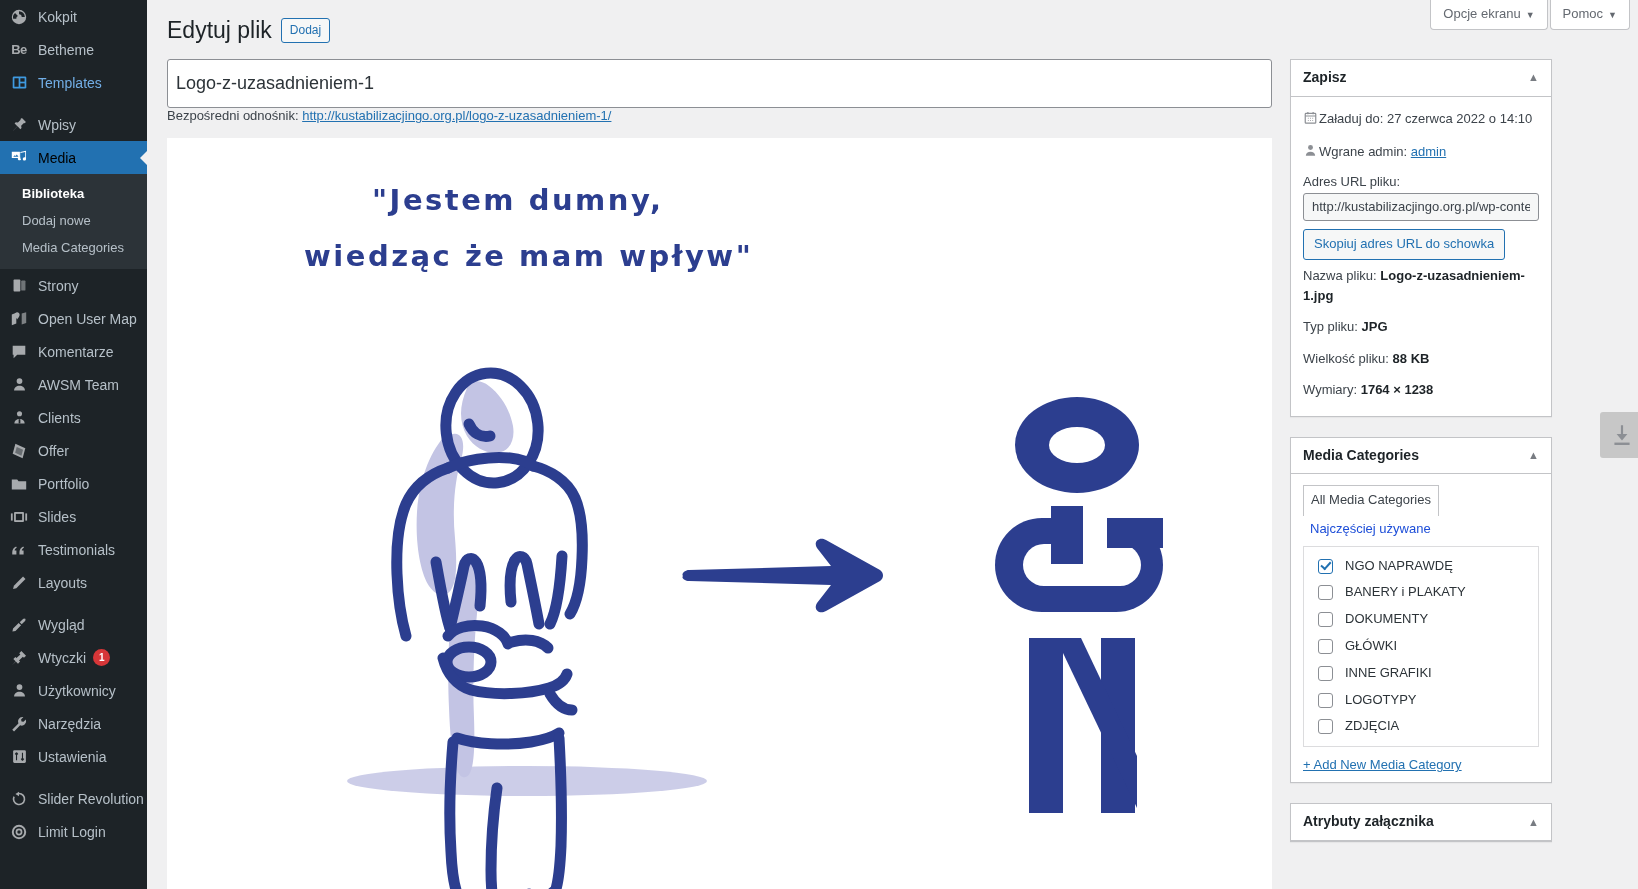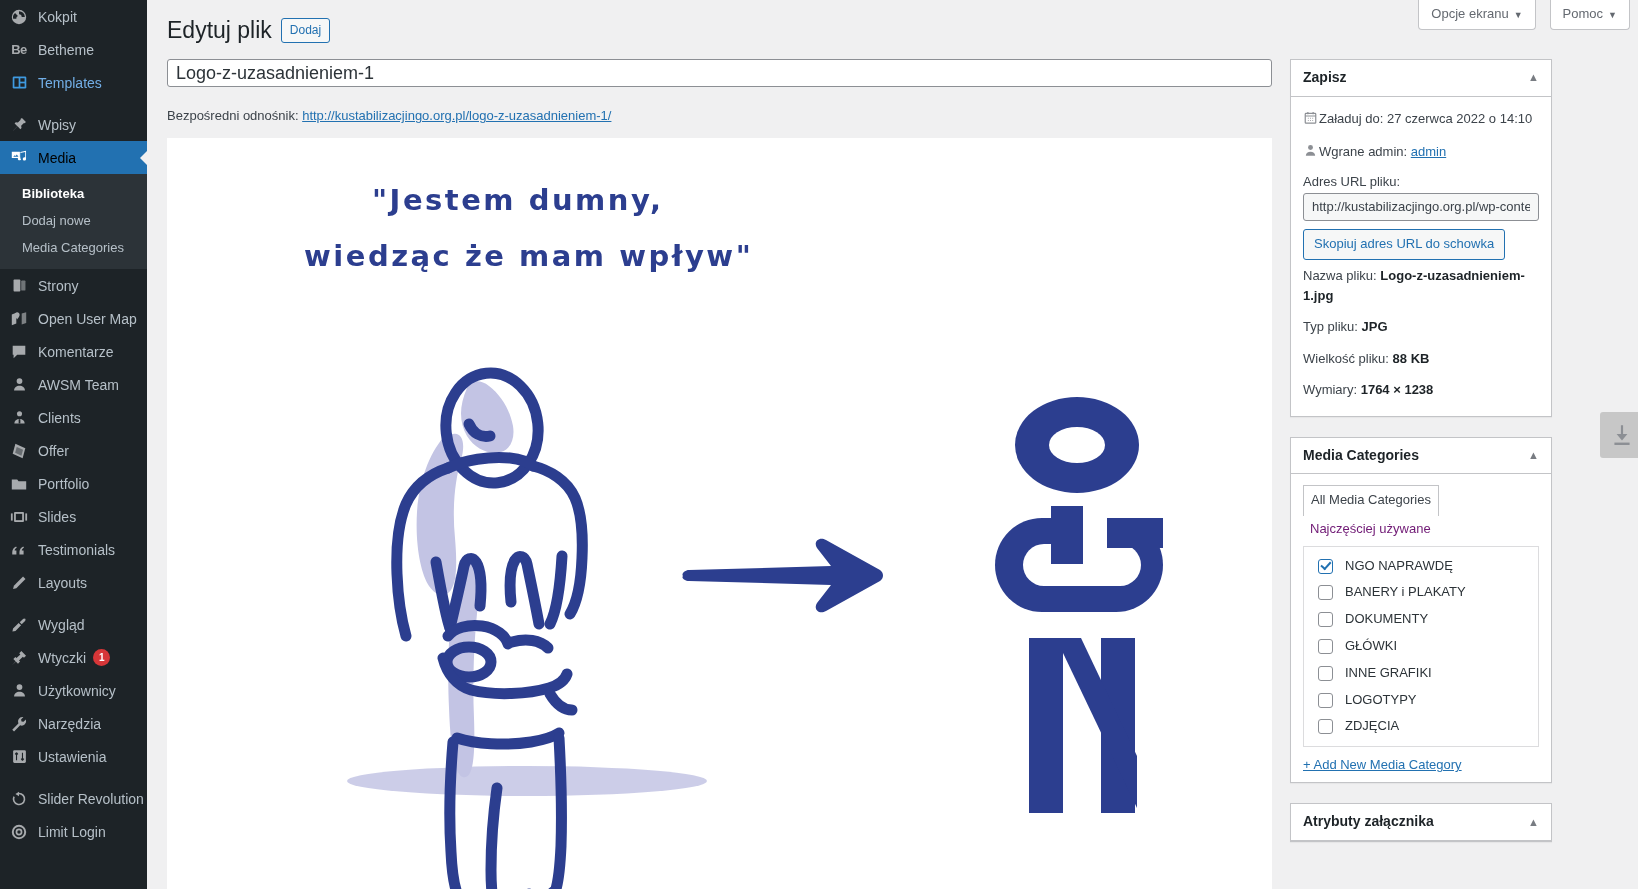--- a/index.html
+++ b/index.html
@@ -87,21 +87,21 @@
   }
 
   
   #wpbody {
     position: absolute; top: 0; left: 147px;
     width: 1491px; height: 889px;
     background: #f0f0f1;
   }
   .screen-meta-links {
     position: absolute; top: 0; right: 8px;
-    display: flex; gap: 14px;
+    display: flex; gap: 2px;
   }
   .meta-btn {
     background: #fff;
     border: 1px solid #c3c4c7;
     border-top: none;
     border-radius: 0 0 4px 4px;
     padding: 5px 12px 6px 12px;
     font-size: 13px;
     color: #646970;
     cursor: pointer;
@@ -128,21 +128,21 @@
     border-radius: 3px;
     background: #f6f7f7;
     color: #2271b1;
     font-size: 12px;
     line-height: 1.5;
     cursor: pointer;
   }
 
   .title-input {
     position: absolute; top: 59px; left: 20px;
-    width: 1105px; height: 28px;
+    width: 1105px; height: 49px;
     border: 1px solid #8c8f94;
     border-radius: 3px;
     background: #fff;
     padding: 4px 8px;
     font-size: 18px;
     color: #2c3338;
     font-family: "Liberation Sans", sans-serif;
     outline: none;
   }
 
@@ -266,21 +266,21 @@
     cursor: pointer;
   }
   .cat-tab.active {
     border: 1px solid #c3c4c7;
     border-bottom: none;
     background: #fff;
     color: #3c434a;
     position: relative;
     top: 1px;
   }
-  .cat-tab.inactive { color: #701a75; }
+  .cat-tab.inactive { color: #1d4ed8; }
   .cat-list {
     border: 1px solid #dcdcde;
     background: #fff;
     padding: 6px 8px 6px 14px;
     margin-top: 0;
   }
   .cat-item {
     display: flex; align-items: center; gap: 12px;
     padding: 3px 0;
     font-size: 13px; color: #2c3338;

